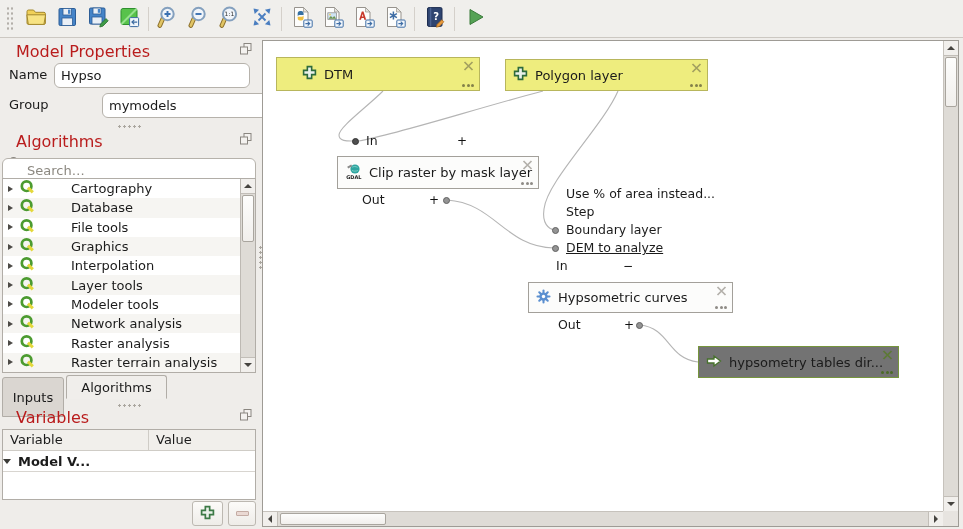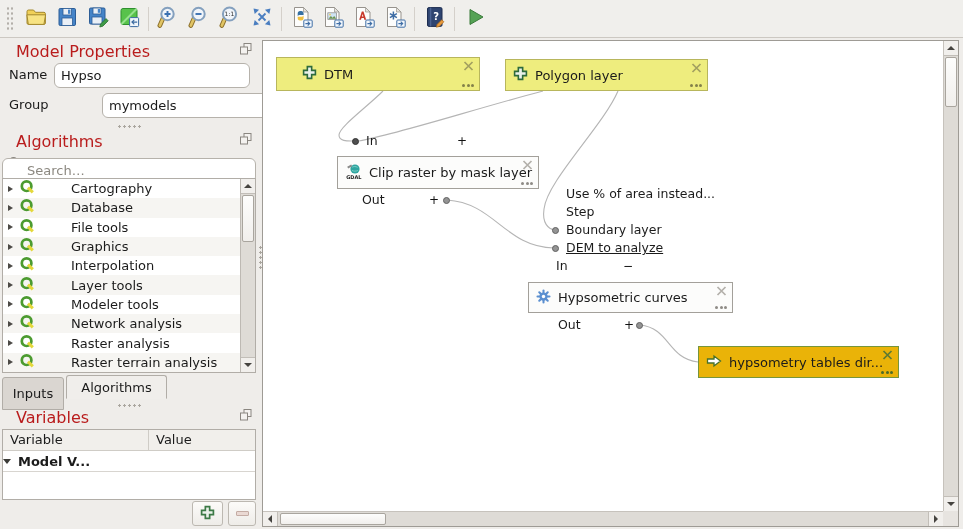--- a/index.html
+++ b/index.html
@@ -63,21 +63,21 @@
   .sb-thumb { position:absolute; left:1px; right:1px; background:linear-gradient(#fdfdfc,#f1efec); border:1px solid #a9a59e; border-radius:2px; }
   .tri-up { width:0;height:0;border-bottom:4px solid #45433f;border-left:4px solid transparent;border-right:4px solid transparent; }
   .tri-down { width:0;height:0;border-top:4px solid #45433f;border-left:4px solid transparent;border-right:4px solid transparent; }
   .tri-left { width:0;height:0;border-right:4px solid #45433f;border-top:4px solid transparent;border-bottom:4px solid transparent; }
   .tri-right { width:0;height:0;border-left:4px solid #45433f;border-top:4px solid transparent;border-bottom:4px solid transparent; }
 
   .tab {
     position:absolute; height:24px; border:1px solid #b1ada7; border-radius:3px 3px 0 0;
     display:flex; align-items:center; justify-content:center; font-size:13px;
   }
-  .tab-inactive { top:339px; height:33px; background:#dad6d1; }
+  .tab-inactive { top:339px; height:40px; background:#dad6d1; }
   .tab-active { top:337px; background:#f0eeeb; border-bottom:1px solid #f0eeeb; z-index:2; }
 
   .var-table { position:absolute; left:2px; right:3px; top:391px; height:71px; background:#fff; border:1px solid #b1ada7; }
   .var-head { height:21px; background:#f1efeb; border-bottom:1px solid #cfccc6; display:flex; }
   .var-col { padding:2px 0 0 7px; }
   .var-col1 { width:146px; border-right:1px solid #cfccc6; }
   .var-row { height:21px; border-bottom:1px solid #d8d5d0; display:flex; align-items:center; font-weight:bold; }
   .tri-exp { width:0;height:0;border-top:5px solid #3a3a36;border-left:4px solid transparent;border-right:4px solid transparent; margin-right:7px; }
 
   .dock-btn {
@@ -100,21 +100,21 @@
   }
   .wires { position:absolute; left:0; top:0; width:680px; height:470px; }
 
   .node {
     position:absolute; display:flex; align-items:center; padding:0 7px;
     border:1px solid; font-size:13px; white-space:nowrap;
   }
   .node .nico { margin-right:7px; flex:none; }
   .node-input  { background:#eeed7e; border-color:#b8b65c; }
   .node-alg    { background:#fcfcfb; border-color:#a3a09a; }
-  .node-output { background:#eab308; border-color:#76953c; }
+  .node-output { background:#737373; border-color:#76953c; }
   .node-x { position:absolute; top:2px; right:5px; line-height:1; }
   .node-dots { position:absolute; bottom:3px; right:5px; display:flex; gap:1.5px; }
   .node-dots i { width:3px; height:3px; border-radius:50%; display:block; }
   .node-input  .node-dots i { background:#83814a; }
   .node-alg    .node-dots i { background:#8e8b86; }
   .node-output .node-dots i { background:#4c6b28; }
 
   .sock-label { position:absolute; font-size:12.5px; line-height:14px; }
   .toggle { position:absolute; font-size:12px; line-height:14px; color:#111; }
   .sock-dot { position:absolute; width:7px; height:7px; border-radius:50%; background:#949494; border:1px solid #616161; }

